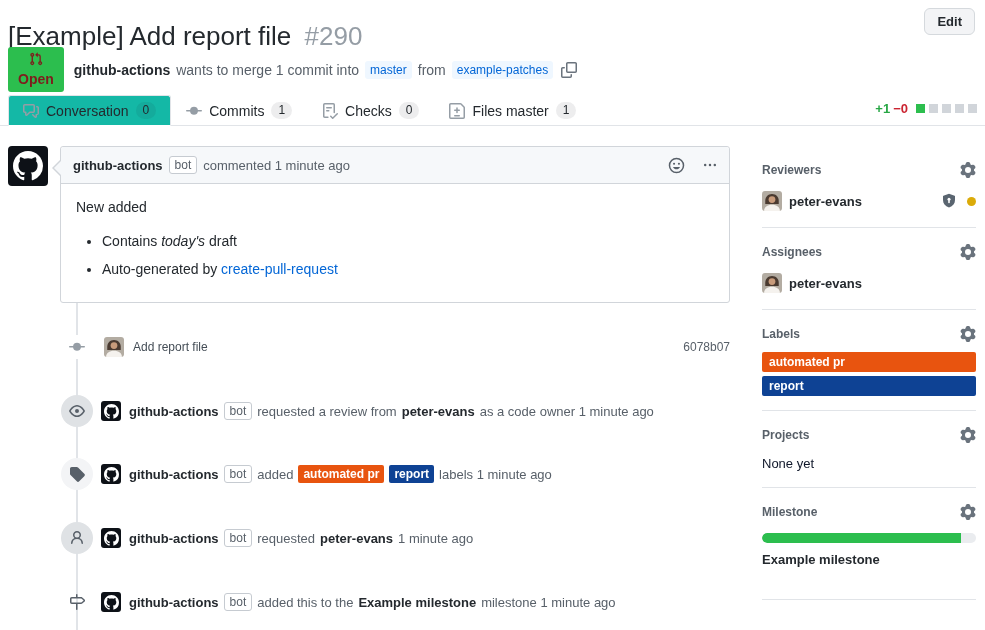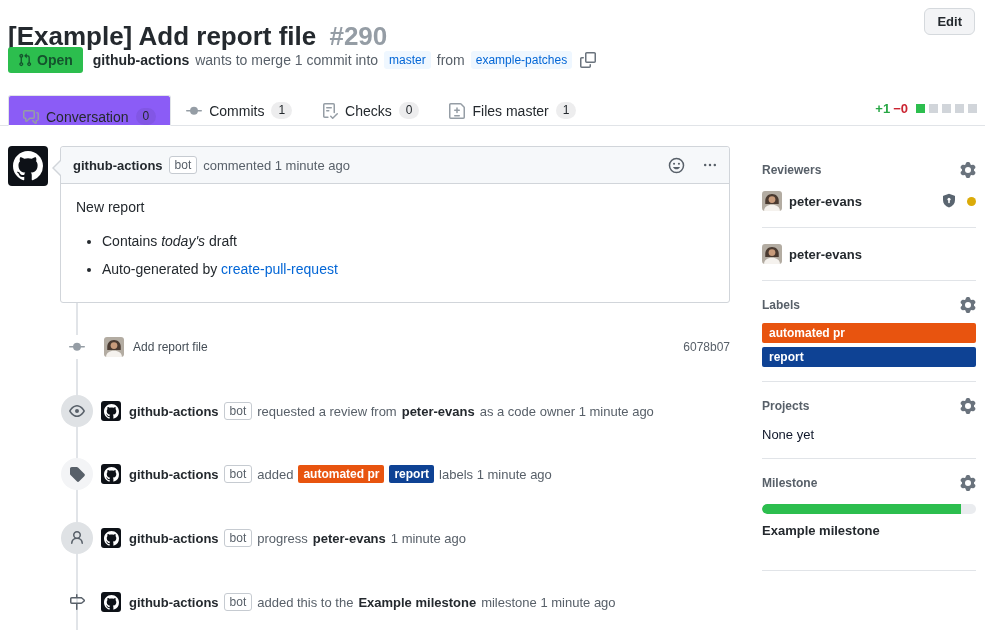--- a/index.html
+++ b/index.html
@@ -6,50 +6,50 @@
   html,body { margin:0; padding:0; }
   body {
     width:985px; height:630px; position:relative; overflow:hidden;
     background:#ffffff; color:#24292e;
     font-family:"Liberation Sans", sans-serif; font-size:14px;
   }
   .mono { font-family:Liberation Sans, sans-serif; }
   svg { display:block; }
 
   
-  .pr-title { position:absolute; left:8px; top:4px; font-size:26px; font-weight:700; color:#24292e; white-space:nowrap; }
+  .pr-title { position:absolute; left:8px; top:4px; font-size:26px; font-weight:400; color:#24292e; white-space:nowrap; }
   .pr-title .issue-number { color:#959da5; margin-left:6px; }
   .edit-btn {
     position:absolute; right:10px; top:8px; padding:5px 12px;
     font-size:13px; font-weight:600; color:#24292e;
     background:#f3f4f6; border:1px solid #d5d9dd; border-radius:6px; cursor:pointer;
   }
   .pr-meta { position:absolute; left:8px; top:47px; display:flex; align-items:center; gap:6px; color:#586069; white-space:nowrap; }
   .state-badge {
     display:inline-flex; align-items:center; gap:5px;
-    color:#14532d; font-weight:600; font-size:14px;
-    padding:5px 10px; border-radius:3px; margin-right:4px;
+    color:#7f1d1d; font-weight:600; font-size:14px;
+    padding:5px 10px; border-radius:3px; margin-right:4px;flex-direction:column;
   }
   .meta-author { font-weight:700; color:#24292e; }
   .branch-label {
     font-size:12px; padding:2px 5px; border-radius:3px;
     color:#0366d6; background:#eff7ff;
   }
   .copy-btn { background:none; border:none; padding:0 2px; color:#6a737d; cursor:pointer; }
 
   
   .tabnav { position:absolute; left:0; right:0; top:95px; height:31px; border-bottom:1px solid #e1e4e8; }
   .tabnav-tabs { display:flex; padding-left:8px; height:31px; }
   .tab {
     display:flex; align-items:center; gap:7px;
     padding:0 14px; font-size:14px; color:#24292e;
     border:1px solid transparent; border-radius:3px 3px 0 0; cursor:pointer;
   }
   .tab .tab-icon { color:#959da5; }
-  .tab.active { background:#8b5cf6; border-color:#e1e4e8; border-bottom-color:#fff;align-items:flex-end; }
+  .tab.active { background:#14b8a6; border-color:#e1e4e8; border-bottom-color:#fff; }
   .counter {
     font-size:12px; line-height:17px; padding:0 7px; border-radius:10px;
     background:rgba(27,31,35,0.08); color:#24292e;
   }
   .diffstat { position:absolute; right:8px; top:101px; display:flex; align-items:center; gap:3px; font-size:13px; font-weight:700; }
   .diffstat .adds { color:#28a745; }
   .diffstat .dels { color:#cb2431; margin-right:4px; }
   .diffstat .block { width:9px; height:9px; margin-left:1px; background:#d1d5da; }
 
   
@@ -287,21 +287,21 @@
             </svg>
         </button>
         <button class="icon-btn">
           <svg width="14" height="14">
               <use href="#i-kebab"></use>
             </svg>
         </button>
       </span>
     </div>
     <div class="comment-body">
-      <p>New report</p>
+      <p>New added</p>
       <ul>
         <li>
           <span>Contains</span>
           <em>today's</em>
           <span>draft</span>
         </li>
         <li>
           <span>Auto-generated by</span>
           <a class="body-link">create-pull-request</a>
         </li>
@@ -372,21 +372,21 @@
         </svg>
       </span>
     <span class="avatar-small">
         <svg width="15" height="15" style="color:#fff">
           <use href="#i-octocat"></use>
         </svg>
       </span>
     <span class="event-text">
       <b>github-actions</b>
       <span class="bot-badge">bot</span>
-      <span>progress</span>
+      <span>requested</span>
       <b>peter-evans</b>
       <span>1 minute ago</span>
     </span>
   </div>
 
   <div class="event-row" style="top:450px">
     <span class="event-icon">
         <svg width="16" height="16">
           <use href="#i-milestone"></use>
         </svg>
@@ -425,20 +425,26 @@
       <span class="reviewer-status">
         <svg width="16" height="16">
             <use href="#i-shield"></use>
           </svg>
         <span class="pending-dot" style="background-color: rgb(219, 171, 9);"></span>
       </span>
     </div>
   </section>
 
   <section class="side-section">
+    <div class="side-title">
+      <span>Assignees</span>
+      <svg class="gear" width="16" height="16">
+          <use href="#i-gear"></use>
+        </svg>
+    </div>
     <div class="side-user">
       <span class="avatar-photo">
           <svg width="20" height="20">
             <use href="#i-useravatar"></use>
           </svg>
         </span>
       <span class="name">peter-evans</span>
     </div>
   </section>
 

